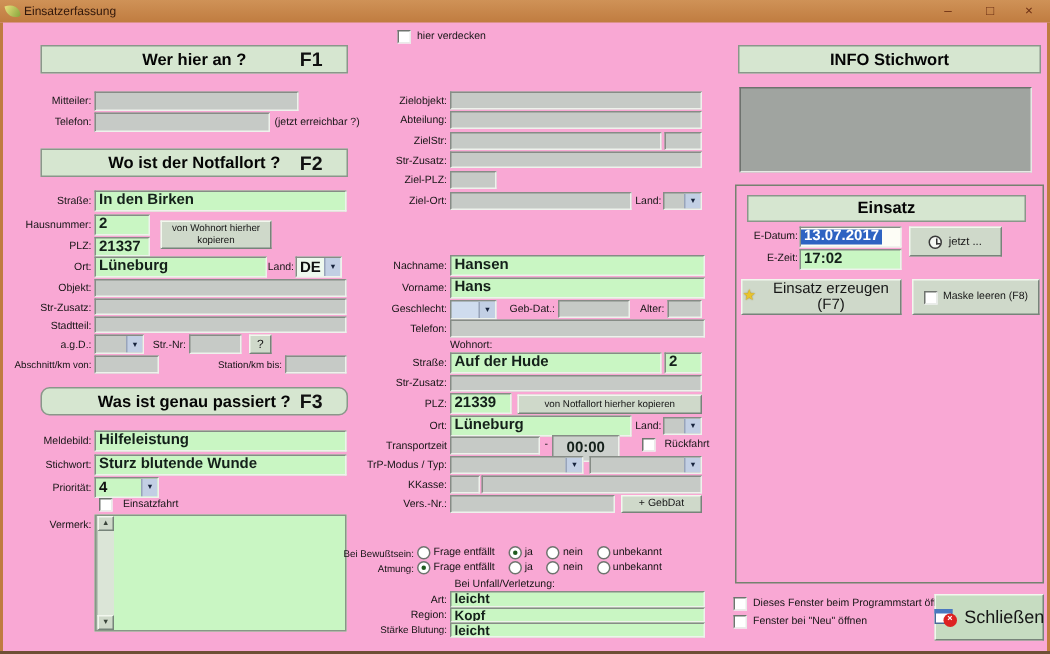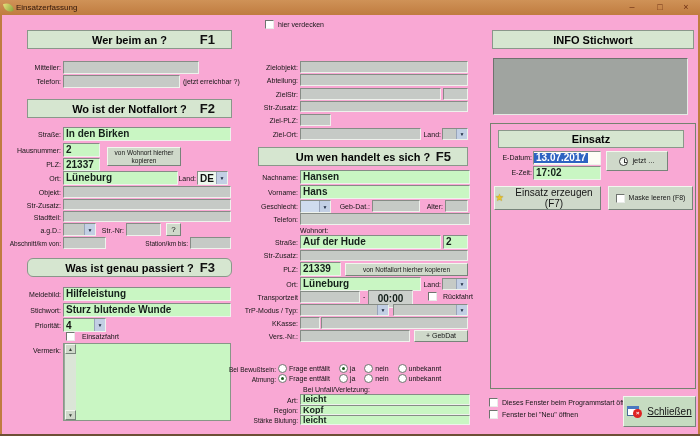--- a/index.html
+++ b/index.html
@@ -70,21 +70,21 @@
     <span class="ttl">Einsatzerfassung</span>
   </div>
   <span class="winbtn" style="right:58px;">–</span>
   <span class="winbtn" style="right:30px;">□</span>
   <span class="winbtn" style="right:4px;">×</span>
   <div class="edge-l"></div>
   <div class="edge-r"></div>
   <div class="edge-b"></div>
 
   <div class="hdr" style="left:27px;top:30px;width:205px;height:19px;">
-    <span class="t">Wer beim an ?</span>
+    <span class="t">Wer hier an ?</span>
     <span class="k">F1</span>
   </div>
   <div class="lbl" style="left:2px;top:64px;width:59px;">Mitteiler:</div>
   <div class="fld" style="left:63px;top:61px;width:136px;height:13px;"></div>
   <div class="lbl" style="left:2px;top:78px;width:59px;">Telefon:</div>
   <div class="fld" style="left:63px;top:75px;width:117px;height:13px;"></div>
   <div class="tiny" style="left:183px;top:78px;">(jetzt erreichbar ?)</div>
 
   <div class="hdr" style="left:27px;top:99px;width:205px;height:19px;">
     <span class="t">Wo ist der Notfallort ?</span>
@@ -177,24 +177,20 @@
   <div class="lbl" style="left:240px;top:117px;width:58px;">Ziel-PLZ:</div>
   <div class="fld" style="left:300px;top:114px;width:31px;height:12px;"></div>
   <div class="lbl" style="left:240px;top:131px;width:58px;">Ziel-Ort:</div>
   <div class="fld" style="left:300px;top:128px;width:121px;height:12px;"></div>
   <div class="lbl" style="left:424px;top:131px;width:17px;">Land:</div>
   <div class="combo" style="left:442px;top:128px;width:26px;height:12px;">
     <span class="cv"></span>
     <span class="ca">▼</span>
     </div>
 
-  <div class="hdr" style="left:258px;top:147px;width:210px;height:19px;">
-    <span class="t">Um wen handelt es sich ?</span>
-    <span class="k">F5</span>
-  </div>
   <div class="lbl" style="left:240px;top:174px;width:58px;">Nachname:</div>
   <div class="fld green" style="left:300px;top:170px;width:170px;height:14px;">
     <span class="val">Hansen</span>
     </div>
   <div class="lbl" style="left:240px;top:189px;width:58px;">Vorname:</div>
   <div class="fld green" style="left:300px;top:185px;width:170px;height:14px;">
     <span class="val">Hans</span>
     </div>
   <div class="lbl" style="left:240px;top:203px;width:58px;">Geschlecht:</div>
   <div class="combo blue" style="left:300px;top:200px;width:31px;height:13px;">
@@ -344,16 +340,16 @@
   <div class="chk" style="left:489px;top:398px;"></div>
   <div class="tiny" style="left:502px;top:399px;">Dieses Fenster beim Programmstart öffnen</div>
   <div class="chk" style="left:489px;top:410px;"></div>
   <div class="tiny" style="left:502px;top:411px;">Fenster bei "Neu" öffnen</div>
   <div class="btn" style="left:623px;top:396px;width:73px;height:31px;gap:5px;background:#c6dcc1;">
     <span class="winglyph">
       <span class="frame"></span>
         <span class="bar"></span>
       <span class="red">×</span>
     </span>
-    <span class="bt" style="font-size:10px;text-decoration:underline;">Schließen</span>
+    <span class="bt" style="font-size:12px;">Schließen</span>
     </div>
 
 </div>
 
 </body></html>

